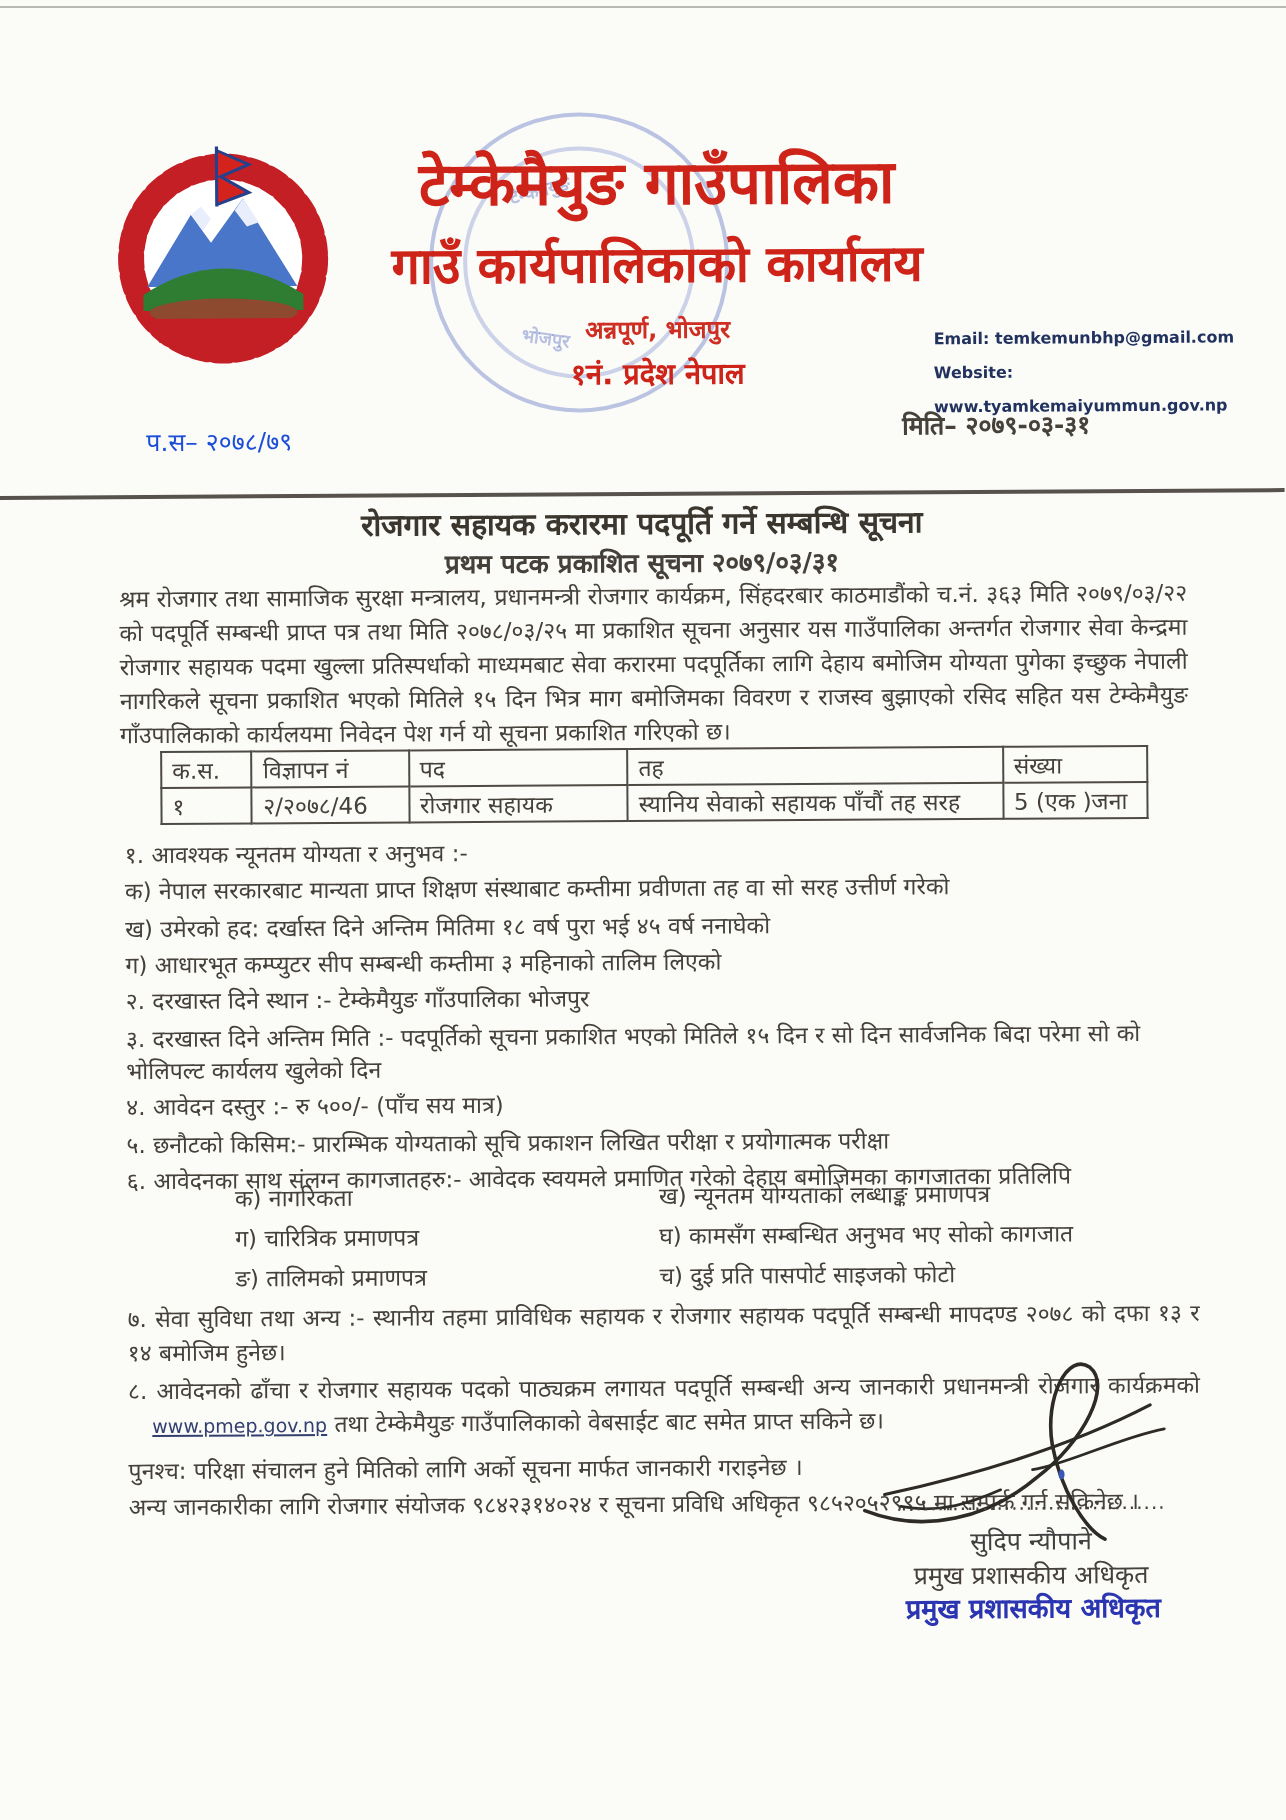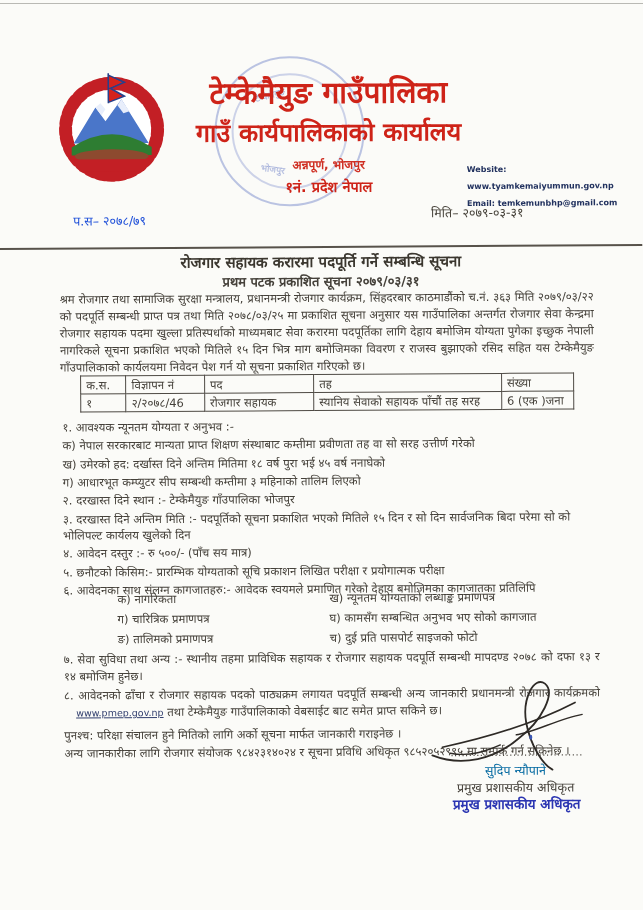--- a/index.html
+++ b/index.html
@@ -10,21 +10,21 @@
 
   
   .logo{position:absolute;left:53px;top:68px;width:120px;height:118px;}
   .title-block{position:absolute;left:140px;top:76px;width:380px;text-align:center;}
   .muni-title{font-size:30px;line-height:1.1;font-weight:bold;color:#ce2318;margin:0;}
   .office-title{font-size:25px;line-height:1.1;font-weight:bold;color:#ce2318;margin:10px 0 0 0;}
   .addr-line{font-size:12px;font-weight:bold;color:#cf2f23;margin-top:9px;}
   .prov-line{font-size:14.5px;font-weight:bold;color:#ce2318;margin-top:3px;}
   .contact{position:absolute;left:468px;top:163px;font-size:8px;font-weight:bold;color:#22325f;line-height:2.1;}
   .ref-no{position:absolute;left:74px;top:211px;font-size:12.5px;color:#1d4ed8;}
-  .date-line{position:absolute;left:432px;top:205px;font-size:12.5px;color:#46423a;}
+  .date-line{position:absolute;left:452px;top:205px;font-size:12.5px;color:#46423a;font-weight:bold;}
   .divider{position:absolute;top:246px;left:0;width:643px;height:2px;background:#57524b;}
 
   
   .stamp{position:absolute;left:216px;top:56px;width:146px;height:146px;border-radius:50%;
          border:2px solid rgba(82,104,190,0.38);}
   .stamp::before{content:"";position:absolute;inset:15px;border-radius:50%;border:2px solid rgba(82,104,190,0.28);}
   .stamp .st1,.stamp .st2{position:absolute;color:rgba(82,104,190,0.40);font-size:9px;font-weight:bold;white-space:nowrap;}
   .st1{left:38px;top:30px;transform:rotate(-14deg);}
   .st2{left:44px;top:104px;transform:rotate(8deg);}
 
@@ -48,21 +48,21 @@
   .item8{position:absolute;top:686px;left:62px;width:536px;font-size:11.5px;line-height:1.5;text-align:justify;color:#45413a;}
   .doclink{font-size:9.5px;color:#33406f;text-decoration:underline;margin-left:12px;}
 
   .ps1{position:absolute;top:726px;left:62px;width:520px;font-size:11.5px;color:#45413a;}
   .ps2{position:absolute;top:744px;left:62px;width:522px;font-size:11.5px;line-height:1.5;color:#45413a;}
 
   
   .sig-squiggle{position:absolute;left:418px;top:676px;}
   .ink-dot{position:absolute;left:527px;top:736px;width:3px;height:5px;border-radius:50%;background:#3a56b4;}
   .sig-dots{position:absolute;left:448px;top:748px;font-size:10px;letter-spacing:0.5px;color:#45413a;}
-  .sig-name{position:absolute;left:438px;top:763px;width:150px;text-align:center;font-size:12.5px;color:#0369a1;}
+  .sig-name{position:absolute;left:438px;top:763px;width:150px;text-align:center;font-size:12.5px;color:#404040;}
   .sig-title{position:absolute;left:428px;top:780px;width:170px;text-align:center;font-size:12.5px;color:#45413a;}
   .sig-stamp{position:absolute;left:414px;top:796px;width:200px;text-align:center;font-size:13.5px;font-weight:bold;color:#2b35b2;}
 </style>
 </head>
 <body>
 
 <div class="page">
   <div class="scan-edge"></div>
   <div class="tilt">
 
@@ -88,22 +88,22 @@
     </div>
 
     <div class="title-block">
       <div class="muni-title">टेम्केमैयुङ गाउँपालिका</div>
       <div class="office-title">गाउँ कार्यपालिकाको कार्यालय</div>
       <div class="addr-line">अन्नपूर्ण, भोजपुर</div>
       <div class="prov-line">१नं. प्रदेश नेपाल</div>
     </div>
 
     <div class="contact">
+      <div>Email: temkemunbhp@gmail.com</div>
       <div>Website: www.tyamkemaiyummun.gov.np</div>
-      <div>Email: temkemunbhp@gmail.com</div>
     </div>
 
     <div class="ref-no">प.स– २०७८/७९</div>
     <div class="date-line">मिति– २०७९-०३-३१</div>
     <div class="divider"></div>
 
     <div class="subject">रोजगार सहायक करारमा पदपूर्ति गर्ने सम्बन्धि सूचना</div>
     <div class="publine">प्रथम पटक प्रकाशित सूचना २०७९/०३/३१</div>
 
     <div class="intro">श्रम रोजगार तथा सामाजिक सुरक्षा मन्त्रालय, प्रधानमन्त्री रोजगार कार्यक्रम, सिंहदरबार काठमाडौंको च.नं. ३६३ मिति २०७९/०३/२२ को पदपूर्ति सम्बन्धी प्राप्त पत्र तथा मिति २०७८/०३/२५ मा प्रकाशित सूचना अनुसार यस गाउँपालिका अन्तर्गत रोजगार सेवा केन्द्रमा रोजगार सहायक पदमा खुल्ला प्रतिस्पर्धाको माध्यमबाट सेवा करारमा पदपूर्तिका लागि देहाय बमोजिम योग्यता पुगेका इच्छुक नेपाली नागरिकले सूचना प्रकाशित भएको मितिले १५ दिन भित्र माग बमोजिमका विवरण र राजस्व बुझाएको रसिद सहित यस टेम्केमैयुङ गाँउपालिकाको कार्यलयमा निवेदन पेश गर्न यो सूचना प्रकाशित गरिएको छ।</div>
@@ -122,21 +122,21 @@
         <th>विज्ञापन नं</th>
         <th>पद</th>
         <th>तह</th>
         <th>संख्या</th>
       </tr>
       <tr>
         <td>१</td>
         <td>२/२०७८/46</td>
         <td class="bold">रोजगार सहायक</td>
         <td>स्यानिय सेवाको सहायक पाँचौं तह सरह</td>
-        <td>6 (एक )जना</td>
+        <td>5 (एक )जना</td>
       </tr>
     </tbody>
       </table>
 
     <div class="body-list">
       <div class="line">१. आवश्यक न्यूनतम योग्यता र अनुभव :-</div>
       <div class="line">क)   नेपाल सरकारबाट मान्यता प्राप्त शिक्षण संस्थाबाट कम्तीमा प्रवीणता तह वा सो सरह उत्तीर्ण गरेको</div>
       <div class="line">ख)   उमेरको हद: दर्खास्त दिने अन्तिम मितिमा १८ वर्ष पुरा भई ४५ वर्ष ननाघेको</div>
       <div class="line">ग)   आधारभूत कम्प्युटर सीप सम्बन्धी कम्तीमा ३ महिनाको तालिम लिएको</div>
       <div class="line">२. दरखास्त दिने स्थान :- टेम्केमैयुङ गाँउपालिका भोजपुर</div>

